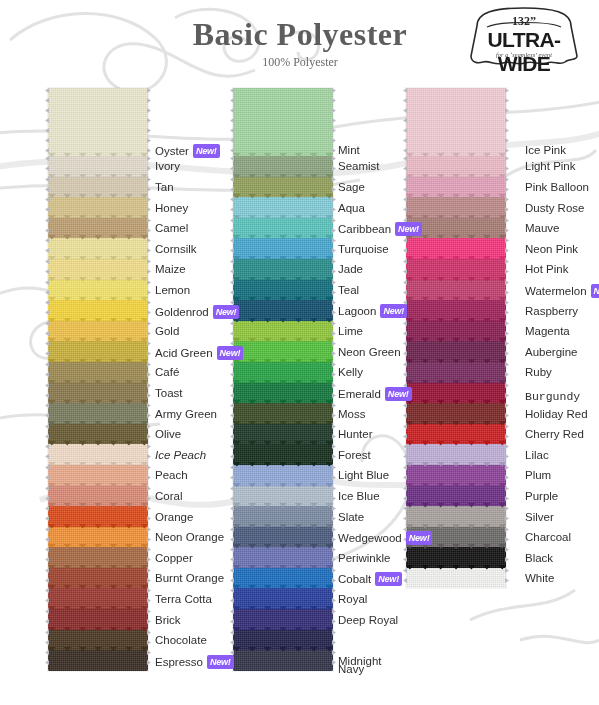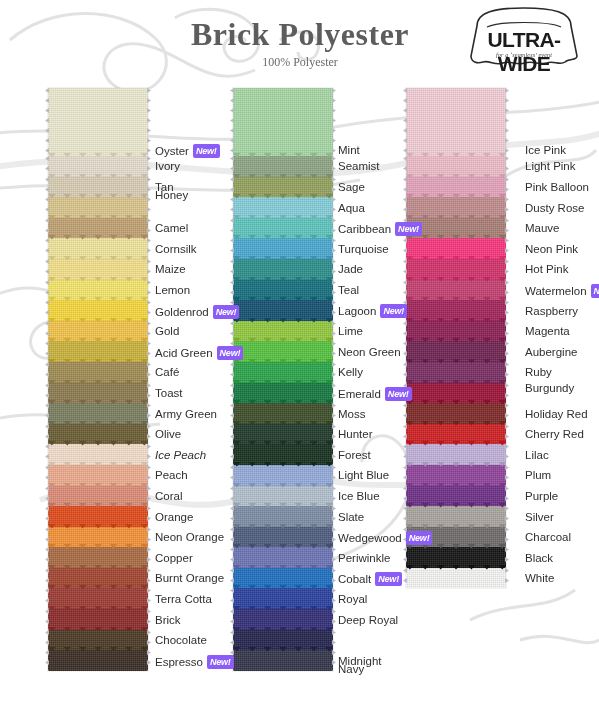--- a/index.html
+++ b/index.html
@@ -140,31 +140,32 @@
       <path d="M520,640 C560,628 580,650 599,640"></path>
     </g>
     <g fill="none" stroke="#ebebeb" stroke-width="6">
       <path d="M-20,170 C120,140 260,200 420,160 C520,135 560,150 610,130"></path>
       <path d="M300,470 C360,500 420,470 470,500"></path>
       <path d="M40,500 C120,470 160,520 240,500"></path>
     </g>
   </svg>
 
   <div class="header">
-    <div class="title">Brick Polyester</div>
+    <div class="title">Basic Polyester</div>
     <div class="subtitle">100% Polyester</div>
 
     <div class="badge">
       <svg width="118" height="62" viewBox="0 0 118 62" aria-hidden="true">
         <path d="M12,20 C12,6 30,2 59,2 C88,2 106,6 106,20
                  L112,50 C112,55 104,52 100,56 C95,60 88,54 82,57
                  C75,60 68,54 60,57 C52,60 45,54 38,57
                  C31,60 24,54 18,56 C12,58 6,56 6,50 Z" fill="#ffffff" stroke="#2a2a2a" stroke-width="1.6"></path>
         <path d="M22,21 C34,15 84,15 96,21" fill="none" stroke="#2a2a2a" stroke-width="1.2"></path>
       </svg>
+      <div class="badge-inches">132”</div>
       <div class="badge-main">ULTRA-WIDE</div>
       <div class="badge-sub">for a ‘seamless’ event</div>
     </div>
   </div>
 
   <div id="columns-root">
       <div class="col" style="left: 48px;">
         <div class="col-swatches">
           <div class="swatch" title="Oyster" style="height: 68px; background: rgb(236, 233, 207);">
             <div class="fabric"></div>
@@ -474,21 +475,21 @@
             <svg class="side-r" width="4" height="20.6" viewBox="0 0 4 20.6" preserveAspectRatio="none">
               <path d="M0,0 L4,2.5 L0,5 L0,7.5 L0,10 L4,12.5 L0,15 L0,17.5 L0,20 L4,22.5 L0,25 L0,20.6 Z" fill="#b9bcc4"></path>
             </svg>
           </div>
         </div>
       </div>
       <div class="labels" style="left: 155px;">
         <div class="lbl" style="top: 56px;"><span>Oyster</span><span class="new-badge">New!</span></div>
         <div class="lbl" style="top: 72.3px;"><span>Ivory</span></div>
         <div class="lbl" style="top: 92.9px;"><span>Tan</span></div>
-        <div class="lbl" style="top: 101px;"><span>Honey</span></div>
+        <div class="lbl" style="top: 114px;"><span>Honey</span></div>
         <div class="lbl" style="top: 134.1px;"><span>Camel</span></div>
         <div class="lbl" style="top: 154.7px;"><span>Cornsilk</span></div>
         <div class="lbl" style="top: 175.3px;"><span>Maize</span></div>
         <div class="lbl" style="top: 195.9px;"><span>Lemon</span></div>
         <div class="lbl" style="top: 216.5px;"><span>Goldenrod</span><span class="new-badge">New!</span></div>
         <div class="lbl" style="top: 237.1px;"><span>Gold</span></div>
         <div class="lbl" style="top: 257.7px;"><span>Acid Green</span><span class="new-badge">New!</span></div>
         <div class="lbl" style="top: 278.3px;"><span>Café</span></div>
         <div class="lbl" style="top: 298.9px;"><span>Toast</span></div>
         <div class="lbl" style="top: 319.5px;"><span>Army Green</span></div>
@@ -1117,21 +1118,21 @@
         <div class="lbl" style="top: 92.9px;"><span>Pink Balloon</span></div>
         <div class="lbl" style="top: 113.5px;"><span>Dusty Rose</span></div>
         <div class="lbl" style="top: 134.1px;"><span>Mauve</span></div>
         <div class="lbl" style="top: 154.7px;"><span>Neon Pink</span></div>
         <div class="lbl" style="top: 175.3px;"><span>Hot Pink</span></div>
         <div class="lbl" style="top: 195.9px;"><span>Watermelon</span><span class="new-badge">New!</span></div>
         <div class="lbl" style="top: 216.5px;"><span>Raspberry</span></div>
         <div class="lbl" style="top: 237.1px;"><span>Magenta</span></div>
         <div class="lbl" style="top: 257.7px;"><span>Aubergine</span></div>
         <div class="lbl" style="top: 278.3px;"><span>Ruby</span></div>
-        <div class="lbl" style="top: 294px;"><span>Burgundy</span></div>
+        <div class="lbl" style="top: 303px; font-family: Liberation Mono, monospace;"><span>Burgundy</span></div>
         <div class="lbl" style="top: 319.5px;"><span>Holiday Red</span></div>
         <div class="lbl" style="top: 340.1px;"><span>Cherry Red</span></div>
         <div class="lbl" style="top: 360.7px;"><span>Lilac</span></div>
         <div class="lbl" style="top: 381.3px;"><span>Plum</span></div>
         <div class="lbl" style="top: 401.9px;"><span>Purple</span></div>
         <div class="lbl" style="top: 422.5px;"><span>Silver</span></div>
         <div class="lbl" style="top: 443.1px;"><span>Charcoal</span></div>
         <div class="lbl" style="top: 463.7px;"><span>Black</span></div>
         <div class="lbl" style="top: 484.3px;"><span>White</span></div>
       </div>

